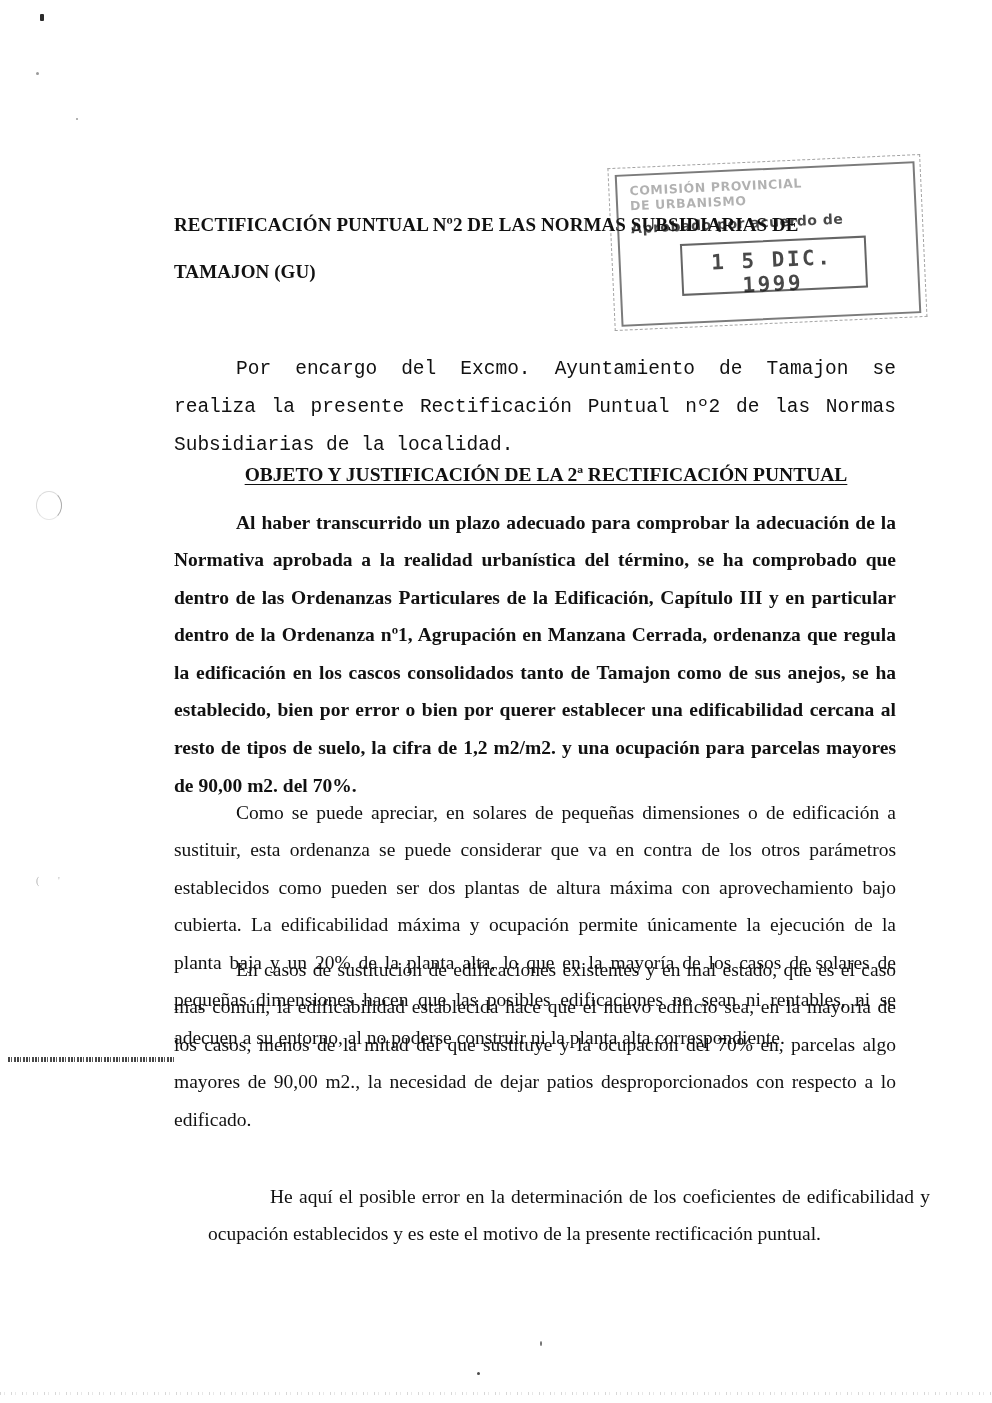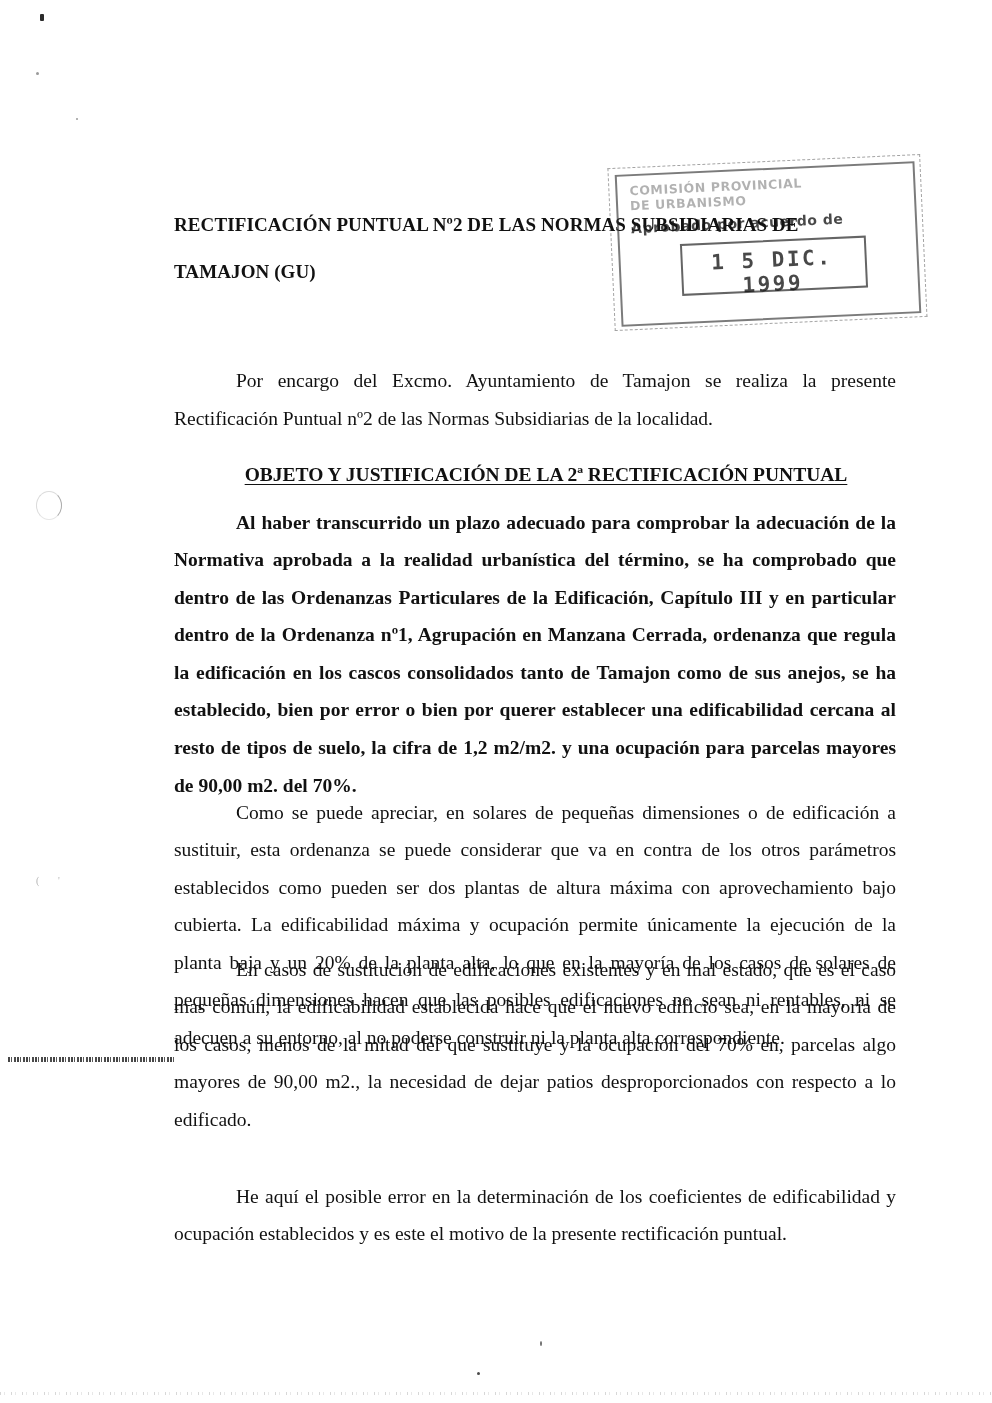--- a/index.html
+++ b/index.html
@@ -88,27 +88,28 @@
     width: 760px;
     font-size: 19px;
     line-height: 47px;
     letter-spacing: .1px;
     white-space: pre-line;
   }
 
   .intro-para {
     position: absolute;
     left: 174px;
-    top: 342px;
+    top: 330px;
     width: 722px;
     font-size: 19.5px;
     line-height: 38px;
     text-align: justify;
     text-indent: 62px;
     text-justify: inter-word;
+    font-family: Liberation Mono, monospace;
   }
 
   .section-heading {
     position: absolute;
     left: 185px;
     top: 444px;
     width: 722px;
     font-size: 19.5px;
     line-height: 30px;
     text-align: center;
@@ -125,21 +126,21 @@
     font-size: 19.5px;
     line-height: 37.6px;
     text-align: justify;
     text-indent: 62px;
     text-justify: inter-word;
   }
 
   .p1 { top: 484px; font-weight: bold; }
   .p2 { top: 774px; }
   .p3 { top: 931px; }
-  .p4 { top: 1158px; }
+  .p4 { top: 1158px; margin-left: 34px; }
 
   
   #stamp {
     position: absolute;
     left: 618px;
     top: 168px;
     width: 300px;
     height: 152px;
     transform: rotate(-2.6deg);
     pointer-events: none;

